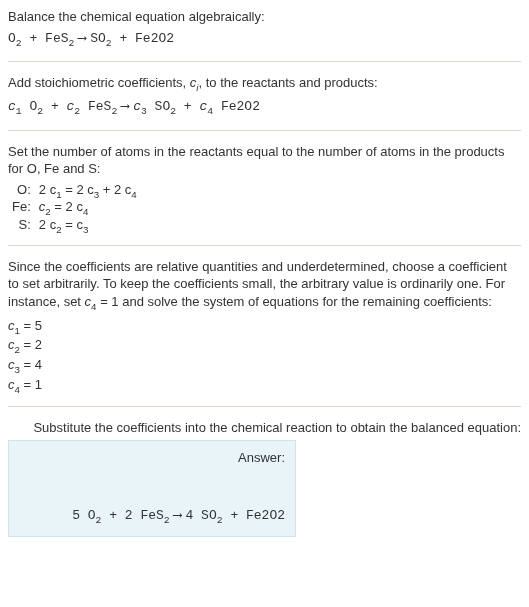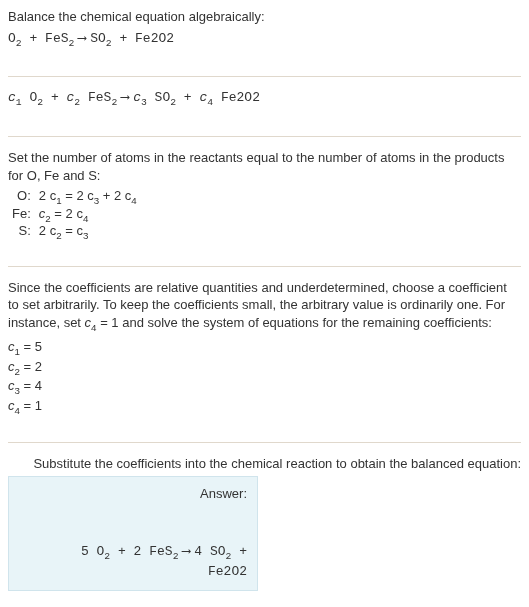--- a/index.html
+++ b/index.html
@@ -5,21 +5,21 @@
     body {
       font-family: Arial, sans-serif;
       font-size: 13px;
       color: #333;
       margin: 0;
       padding: 8px;
       width: 513px;
       background: white;
     }
     .section {
-      padding-bottom: 25px;
+      padding-bottom: 10px;
       border-bottom: 1px solid #e0d8cc;
       margin-bottom: 12px;
     }
     .section:last-of-type {
       border-bottom: none;
       text-align: right;
     }
     p {
       margin: 0 0 4px 0;
       line-height: 1.35;
@@ -43,21 +43,21 @@
       text-align: right;
     }
     .coeffs p {
       margin: 0;
       line-height: 1.35;
     }
     .answer-box {
       background: #e8f4f8;
       border: 1px solid #d0e4ec;
       padding: 8px 10px;
-      width: 250px;
+      width: 288px;
       box-sizing: border-box;
     }
     .answer-box .answer-label {
       margin-bottom: 4px;
     }
     .answer-box .answer-eq {
       padding-left: 20px;
       margin-top: 40px;
     }
     .arrow {
@@ -69,20 +69,23 @@
 <body>
 
 <div class="section">
   <p>Balance the chemical equation algebraically:</p>
   <p class="equation">
     <span>O</span><sub>2</sub><span> + FeS</span><sub>2</sub><span class="arrow"> ⟶ </span><span>SO</span><sub>2</sub><span> + Fe2O2</span>
   </p>
 </div>
 
 <div class="section">
+  <p>
+    <span>Add stoichiometric coefficients, </span><i><span>c</span><sub>i</sub></i><span>, to the reactants and products:</span>
+  </p>
   <p class="equation">
     <i><span>c</span></i><sub>1</sub><span> O</span><sub>2</sub><span> + </span><i><span>c</span></i><sub>2</sub><span> FeS</span><sub>2</sub><span class="arrow"> ⟶ </span><i><span>c</span></i><sub>3</sub><span> SO</span><sub>2</sub><span> + </span><i><span>c</span></i><sub>4</sub><span> Fe2O2</span>
   </p>
 </div>
 
 <div class="section">
   <p>Set the number of atoms in the reactants equal to the number of atoms in the products for O, Fe and S:</p>
   <table class="atom-table">
     <tbody>
         <tr>

